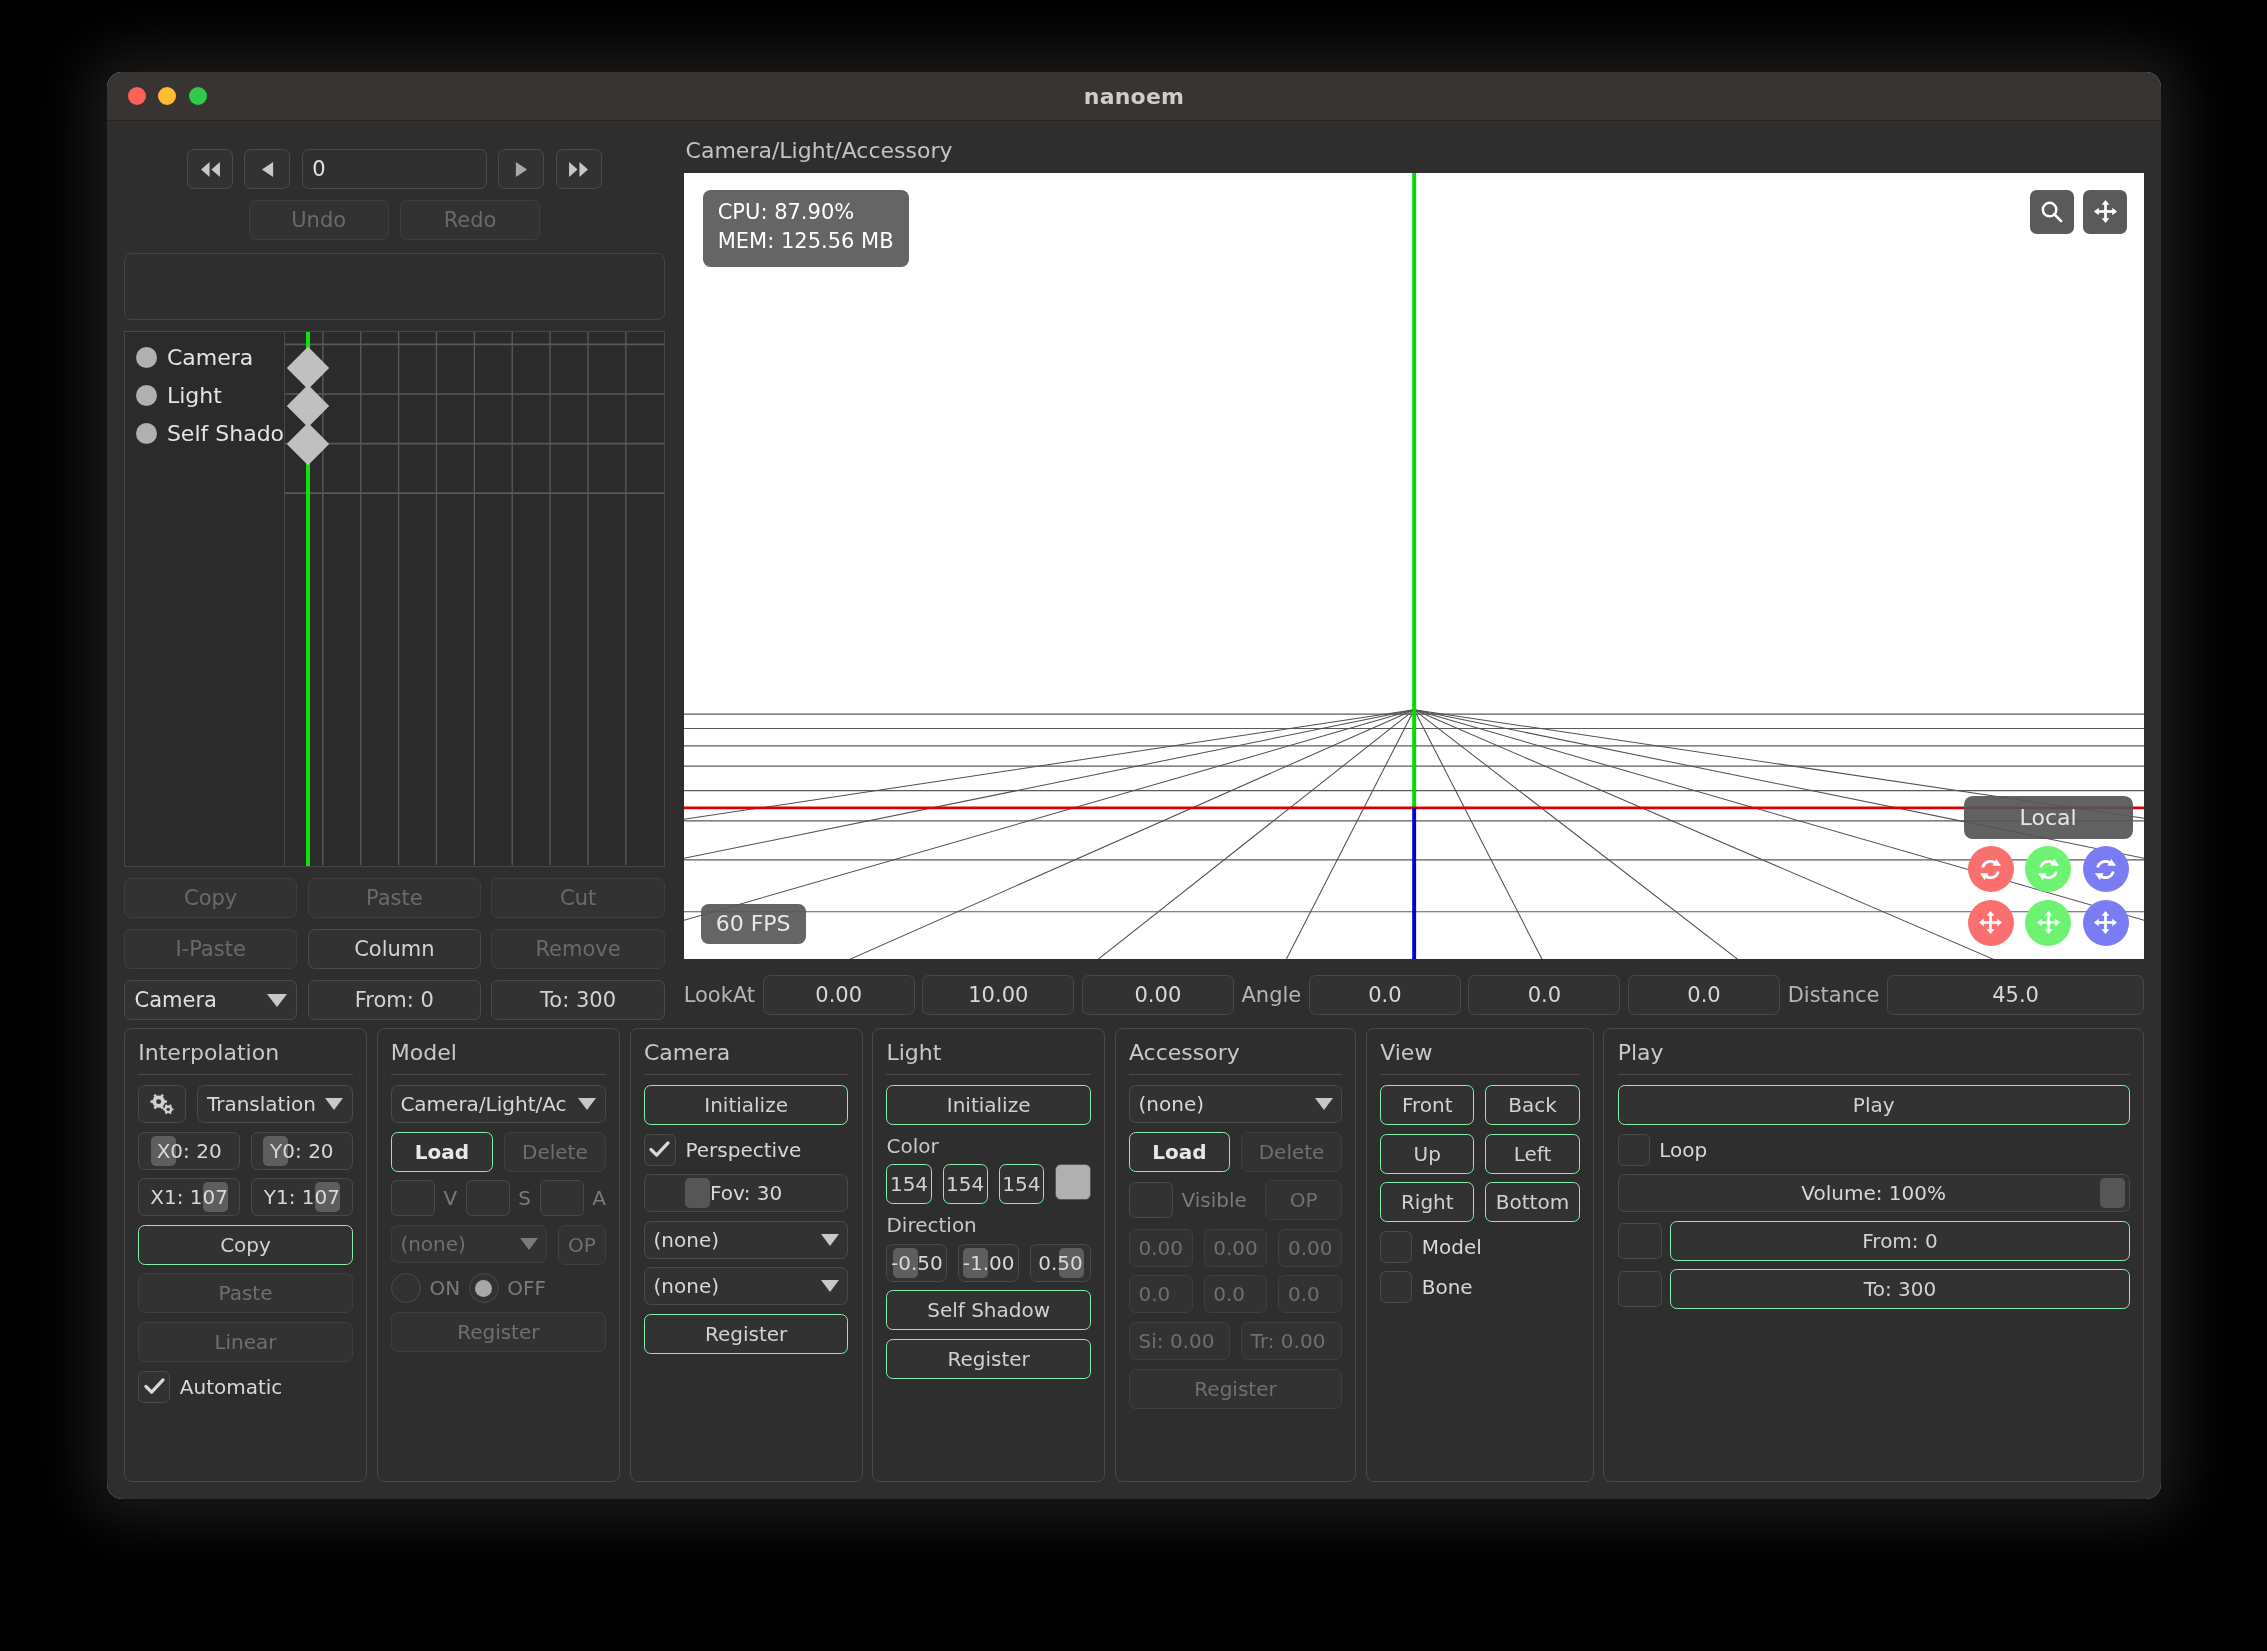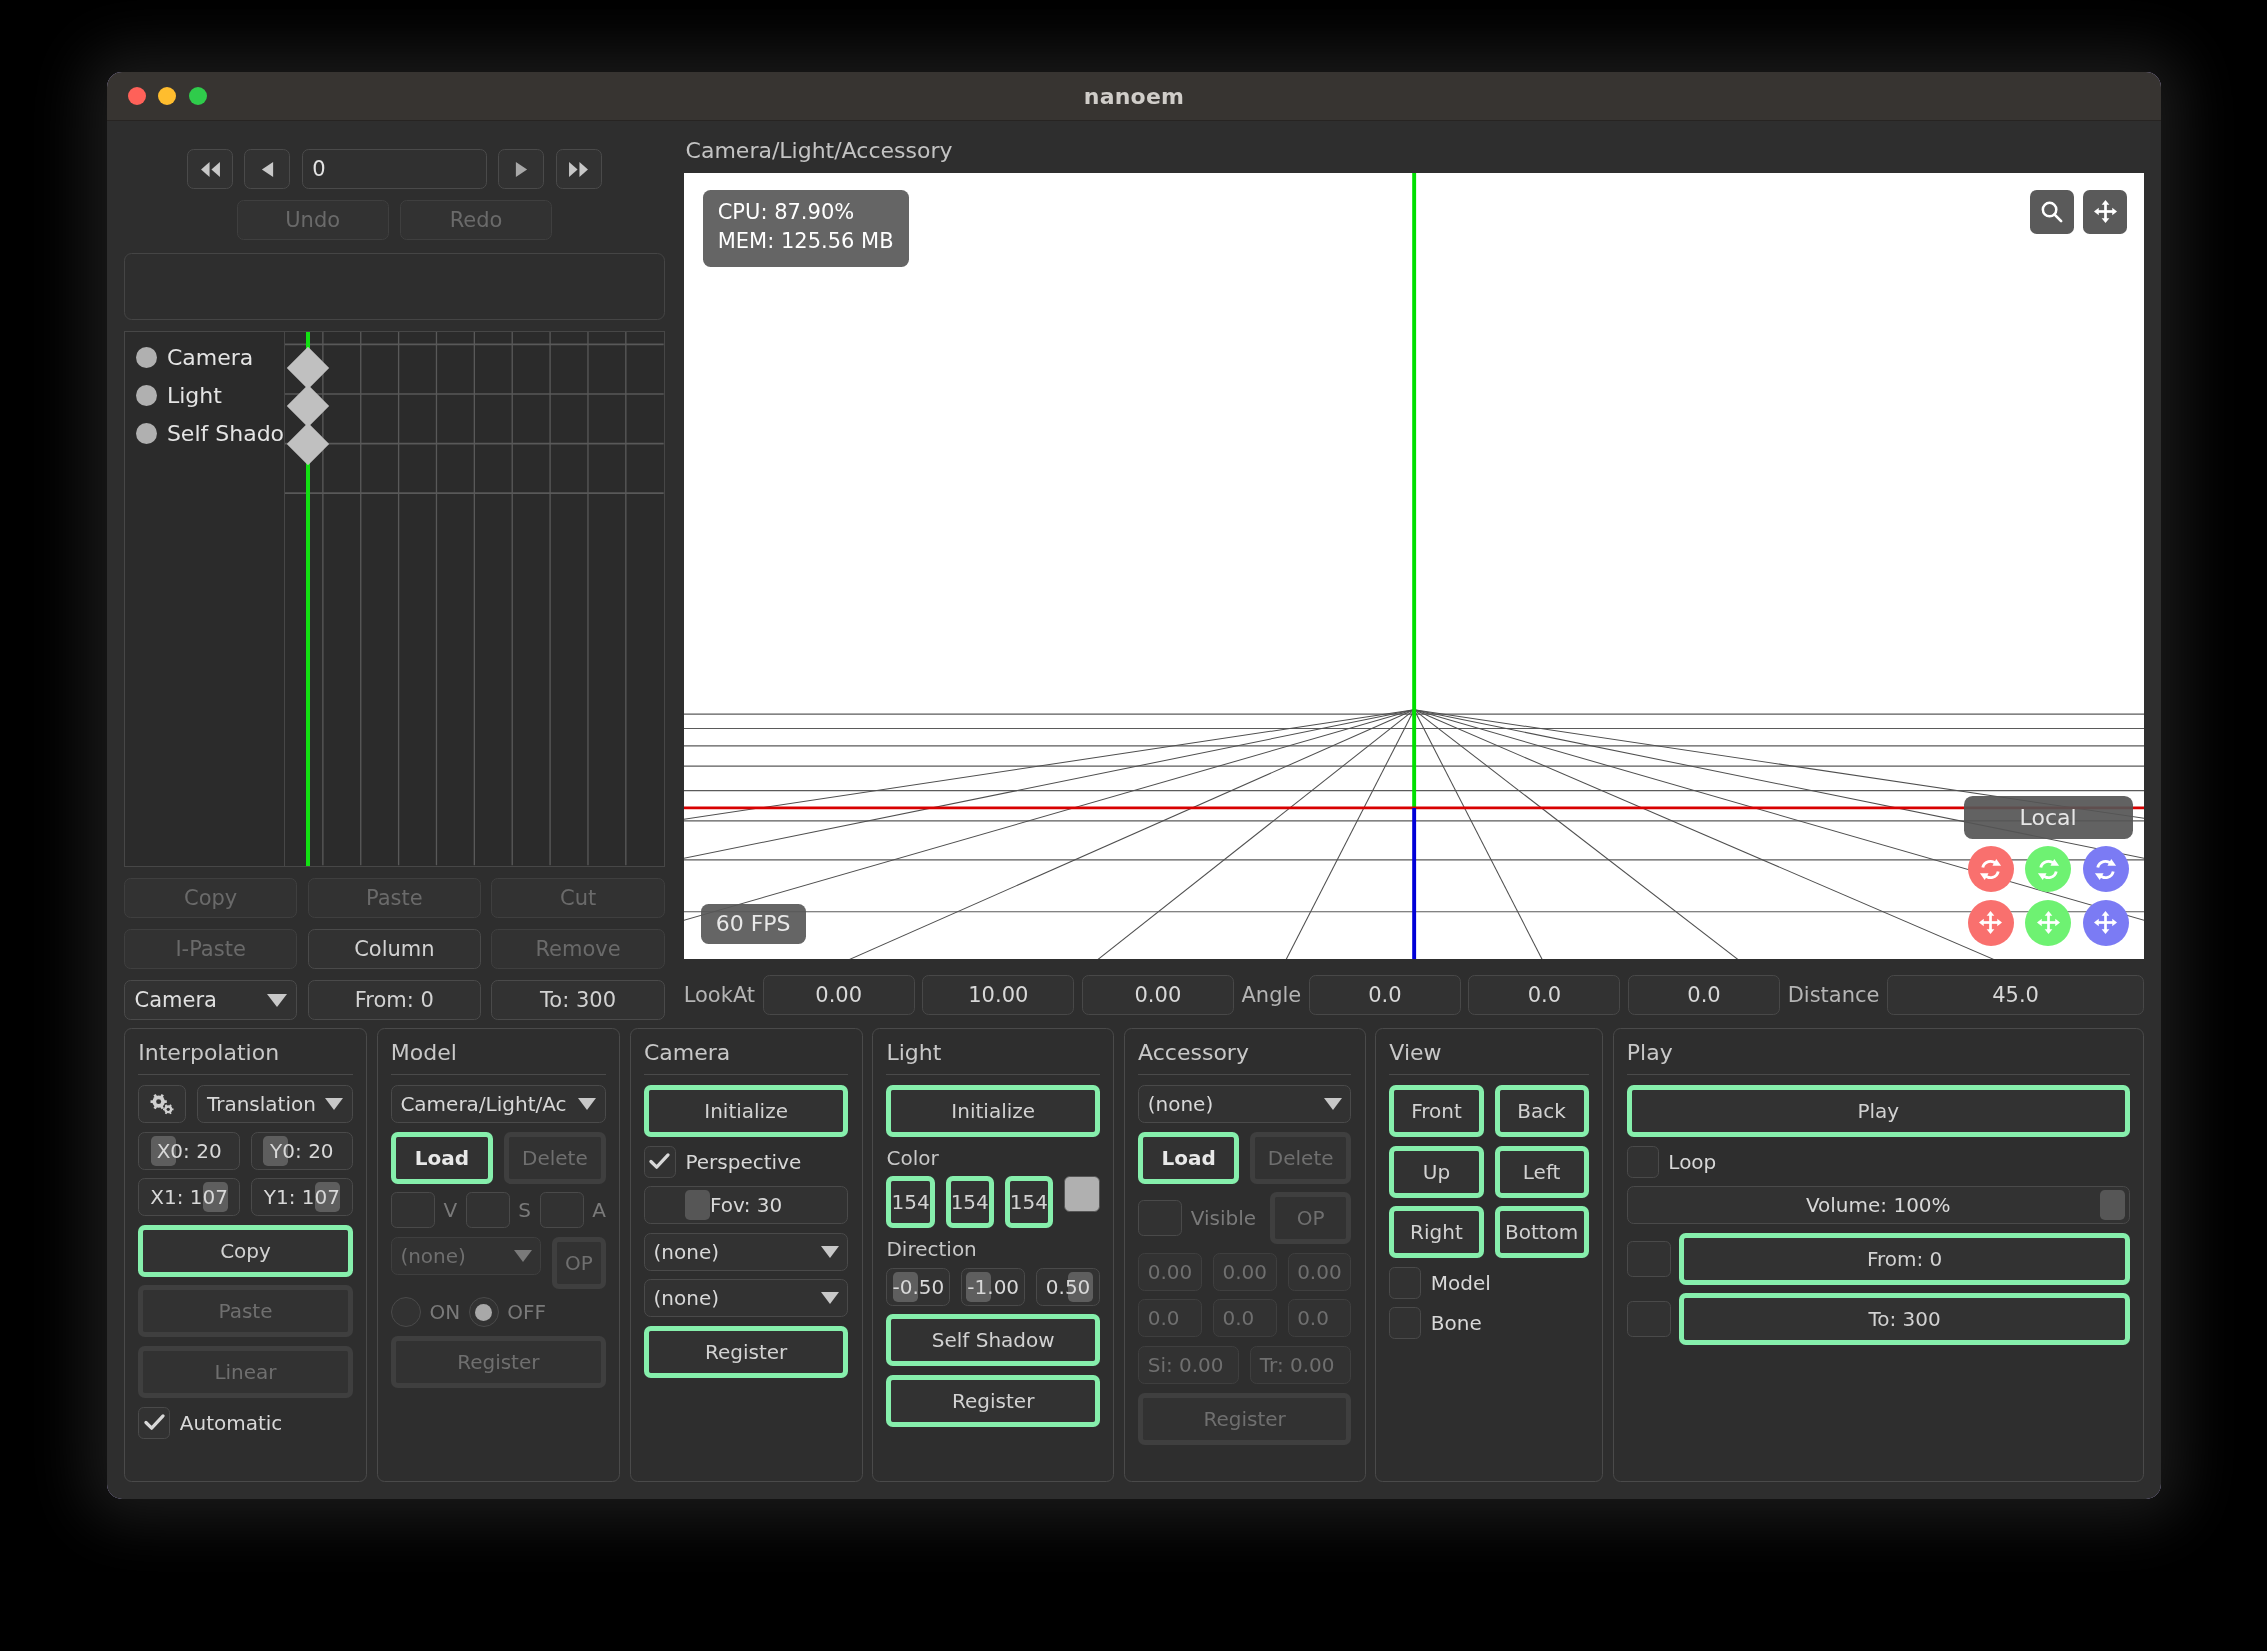--- a/index.html
+++ b/index.html
@@ -102,21 +102,21 @@
     border-radius: 6.7px;
     color: #e2e2e2;
     font-size: 21px;
     display: flex; align-items: center;
     padding-left: 9.5px;
   }
   .undoredo {
     display: flex; justify-content: center; gap: 11.4px;
     margin-top: 10.5px;
   }
-  .urbtn { width: 152px; height: 40px; font-size: 21px; }
+  .urbtn { width: 140px; height: 40px; font-size: 21px; }
   .bigbox {
     margin-top: 13.3px;
     height: 67px;
     border: 1px solid #454545;
     border-radius: 7.6px;
     background: #2e2e2e;
   }
   
   .tl-wrap {
     margin-top: 11.4px;
@@ -321,24 +321,24 @@
   .panel.p-view   { flex: 0 0 228px; }
   .panel.p-play   { flex: 1; }
   .panel-title {
     color: #c8c8c8;
     font-size: 22px;
     padding-bottom: 8.6px;
     border-bottom: 1px solid #4a4a4a;
     margin-bottom: 10.5px;
   }
   .pbtn {
-    height: 52px;
+    height: 40px;
     font-size: 20px;
     background: #323232;
-    border: 5px solid #86efac;
+    border: 1px solid #86efac;
     border-radius: 6.7px;
     color: #d2d2d2;
     display: flex; align-items: center; justify-content: center;
     user-select: none;
   }
   .pbtn.dim { color: #6f6f6f; border-color: #3f3f3f; }
   .pbtn.bold { font-weight: bold; color: #e8e8e8; }
   .prow {
     display: flex; gap: 11px; margin-bottom: 8.6px;
   }

